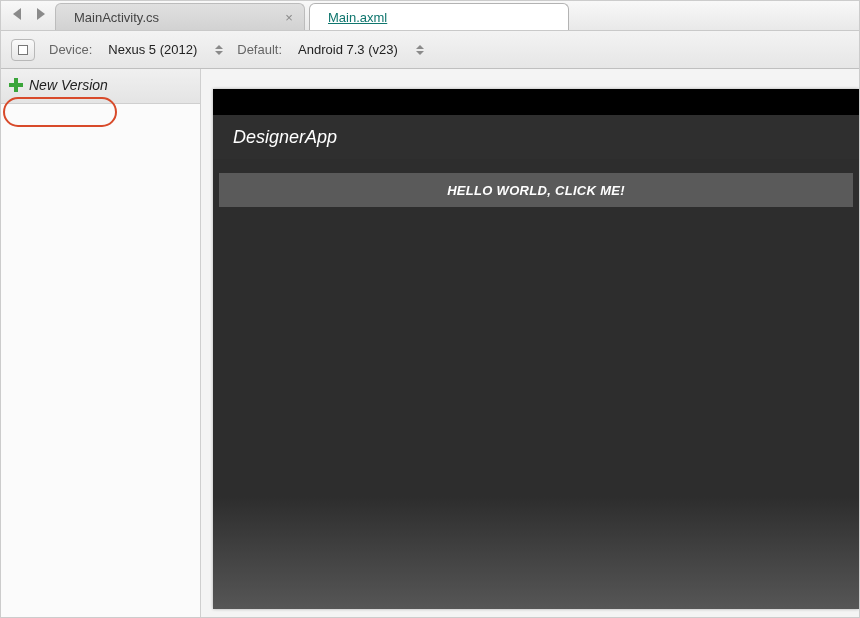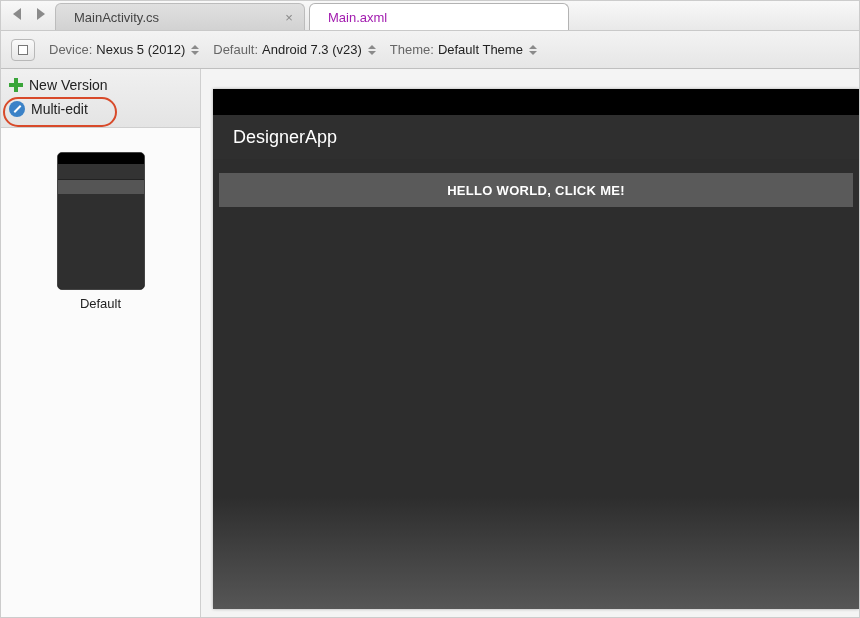--- a/index.html
+++ b/index.html
@@ -42,22 +42,23 @@
     background: #dcdcdc;
   }
   .tab.inactive {
     min-width: 250px;
     background: linear-gradient(#e0e0e0,#d2d2d2);
   }
   .tab.active {
     min-width: 260px;
     background: #fff;
     border-color: #b3b3b3;
-    color: #a21caf;
+    color: #0f766e;
     z-index: 2;
+    text-decoration: underline;
   }
   .tab .close {
     position: absolute; right: 8px; top: 6px;
     width: 14px; height: 14px;
     color: #888; font-size: 13px;
     display: flex; align-items:center; justify-content:center;
   }
   
   .toolbar {
     height: 38px;
@@ -67,40 +68,41 @@
     padding-left: 10px; gap: 14px;
     color: #555;
   }
   .tb-iconbtn {
     width: 24px; height: 22px;
     border: 1px solid #b8b8b8; border-radius: 4px;
     background: linear-gradient(#fafafa,#e6e6e6);
     display:flex;align-items:center;justify-content:center;
   }
   .tb-iconbtn .sq { width:10px;height:10px;border:1.5px solid #777;background:#fff; }
-  .tb-group { display:flex; align-items:center; gap:4px;text-align:right; }
+  .tb-group { display:flex; align-items:center; gap:16px;text-align:right; }
   .tb-label { color:#666; }
   .tb-value { color:#222; }
   .updn {
     display:inline-flex; flex-direction:column; margin-left:2px;
   }
   .updn span{width:0;height:0;border-left:4px solid transparent;border-right:4px solid transparent;}
   .updn .u{border-bottom:4px solid #8a8a8a;margin-bottom:2px;}
   .updn .d{border-top:4px solid #8a8a8a;}
   
   .main {
     display:flex;
     height: calc(100% - 68px);
   }
   .sidebar {
     width: 200px;
     background:#fbfbfb;
     border-right:1px solid #cfcfcf;
     display:flex; flex-direction:column;
     position:relative;
+    font-style:italic;
   }
   .sb-header {
     background: linear-gradient(#f0f0f0,#e4e4e4);
     border-bottom:1px solid #cfcfcf;
     padding: 4px 8px 6px 8px;
   }
   .sb-row {
     display:flex; align-items:center; gap:6px;
     height: 24px;
     font-size: 14px; color:#222;
@@ -233,61 +235,40 @@
 
   <div class="tb-group">
     <span class="tb-label">Default:</span>
     <span class="tb-value">Android 7.3 (v23)</span>
     <span class="updn">
         <span class="u"></span>
         <span class="d"></span>
       </span>
   </div>
 
-  <div class="tb-group">
-    <span class="tb-label">Theme:</span>
-    <span class="tb-value">Default Theme</span>
-    <span class="updn">
-        <span class="u"></span>
-        <span class="d"></span>
-      </span>
-  </div>
 </div>
 
 <div class="main">
 
   <div class="sidebar">
     <div class="sb-header">
       <div class="sb-row">
         <span class="plus-icon"></span>
         <span>New Version</span>
       </div>
-      <div class="sb-row">
-        <span class="pencil-icon"></span>
-        <span>Multi-edit</span>
-      </div>
       <div class="callout"></div>
     </div>
 
     <div class="sb-content">
-      <div class="thumb-wrap">
-        <div class="thumb portrait">
-          <div class="tstatus"></div>
-            <div class="ttitle"></div>
-            <div class="tbtn"></div>
-            <div class="tbody"></div>
-        </div>
-        <div class="thumb-label">Default</div>
-      </div>
 
     </div>
   </div>
 
   <div class="canvas-area">
-    <div class="device" style="height:520px;">
+    <div class="device" style="height:520px;font-style:italic;">
       <div class="dev-status"></div>
       <div class="dev-titlebar">
         <span>DesignerApp</span>
       </div>
       <div class="dev-content">
         <div class="dev-button">
           <span>HELLO WORLD, CLICK ME!</span>
         </div>
       </div>
     </div>

